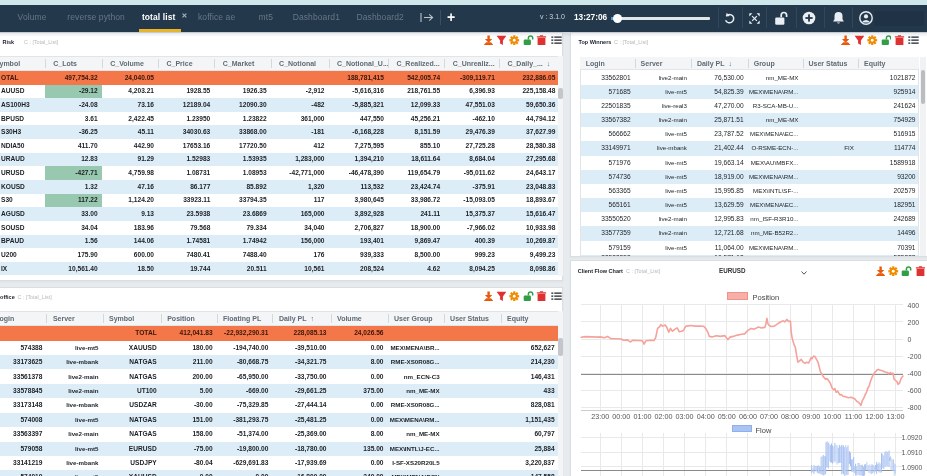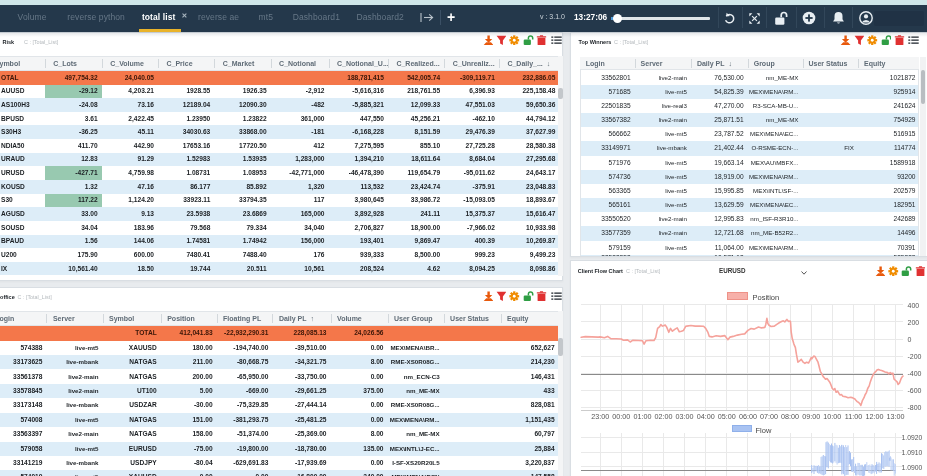--- a/index.html
+++ b/index.html
@@ -10,21 +10,21 @@
 .cell{font-size:6.6px;font-weight:500;color:#1b1f23}
 .row{position:absolute;left:0;overflow:hidden}
 .ttl{font-size:5.5px;font-weight:700;color:#20252a}
 .sub{font-size:5.4px;font-weight:400;color:#b4b9bd}
 </style></head><body>
 <div class="a" style="left:0;top:0;width:927px;height:4.5px;background:#cfe7ea"></div>
 <div class="a" style="left:0;top:4.5px;width:927px;height:27.5px;background:#24384b"></div>
 <div class="t" style="left:17.6px;top:12.2px;font-size:8.5px;color:#667787;font-weight:400;letter-spacing:0.1px">Volume</div>
 <div class="t" style="left:67.3px;top:12.2px;font-size:8.5px;color:#667787;font-weight:400;letter-spacing:0.1px">reverse python</div>
 <div class="t" style="left:141.9px;top:12.2px;font-size:8.5px;color:#fff;font-weight:700;letter-spacing:0.1px">total list</div>
-<div class="t" style="left:198px;top:12.2px;font-size:8.5px;color:#667787;font-weight:400;letter-spacing:0.1px">reverse ae</div>
+<div class="t" style="left:198px;top:12.2px;font-size:8.5px;color:#667787;font-weight:400;letter-spacing:0.1px">koffice ae</div>
 <div class="t" style="left:258.5px;top:12.2px;font-size:8.5px;color:#667787;font-weight:400;letter-spacing:0.1px">mt5</div>
 <div class="t" style="left:292.7px;top:12.2px;font-size:8.5px;color:#667787;font-weight:400;letter-spacing:0.1px">Dashboard1</div>
 <div class="t" style="left:356.5px;top:12.2px;font-size:8.5px;color:#667787;font-weight:400;letter-spacing:0.1px">Dashboard2</div>
 <div class="t" style="left:181.5px;top:11.5px;font-size:7px;color:#a8b5bf;font-weight:700">✕</div>
 <div class="a" style="left:139.3px;top:29.2px;width:42px;height:2.6px;background:#e9b32a"></div>
 <div class="a" style="left:419px;top:11px;width:16px;height:13px">
 <svg width="16" height="13" viewBox="0 0 16 13">
       <g stroke="#b9c3cb" stroke-width="1.1" fill="none">
 <line x1="2" y1="2" x2="2" y2="11"></line>
         <line x1="5" y1="6.5" x2="13.4" y2="6.5"></line>

